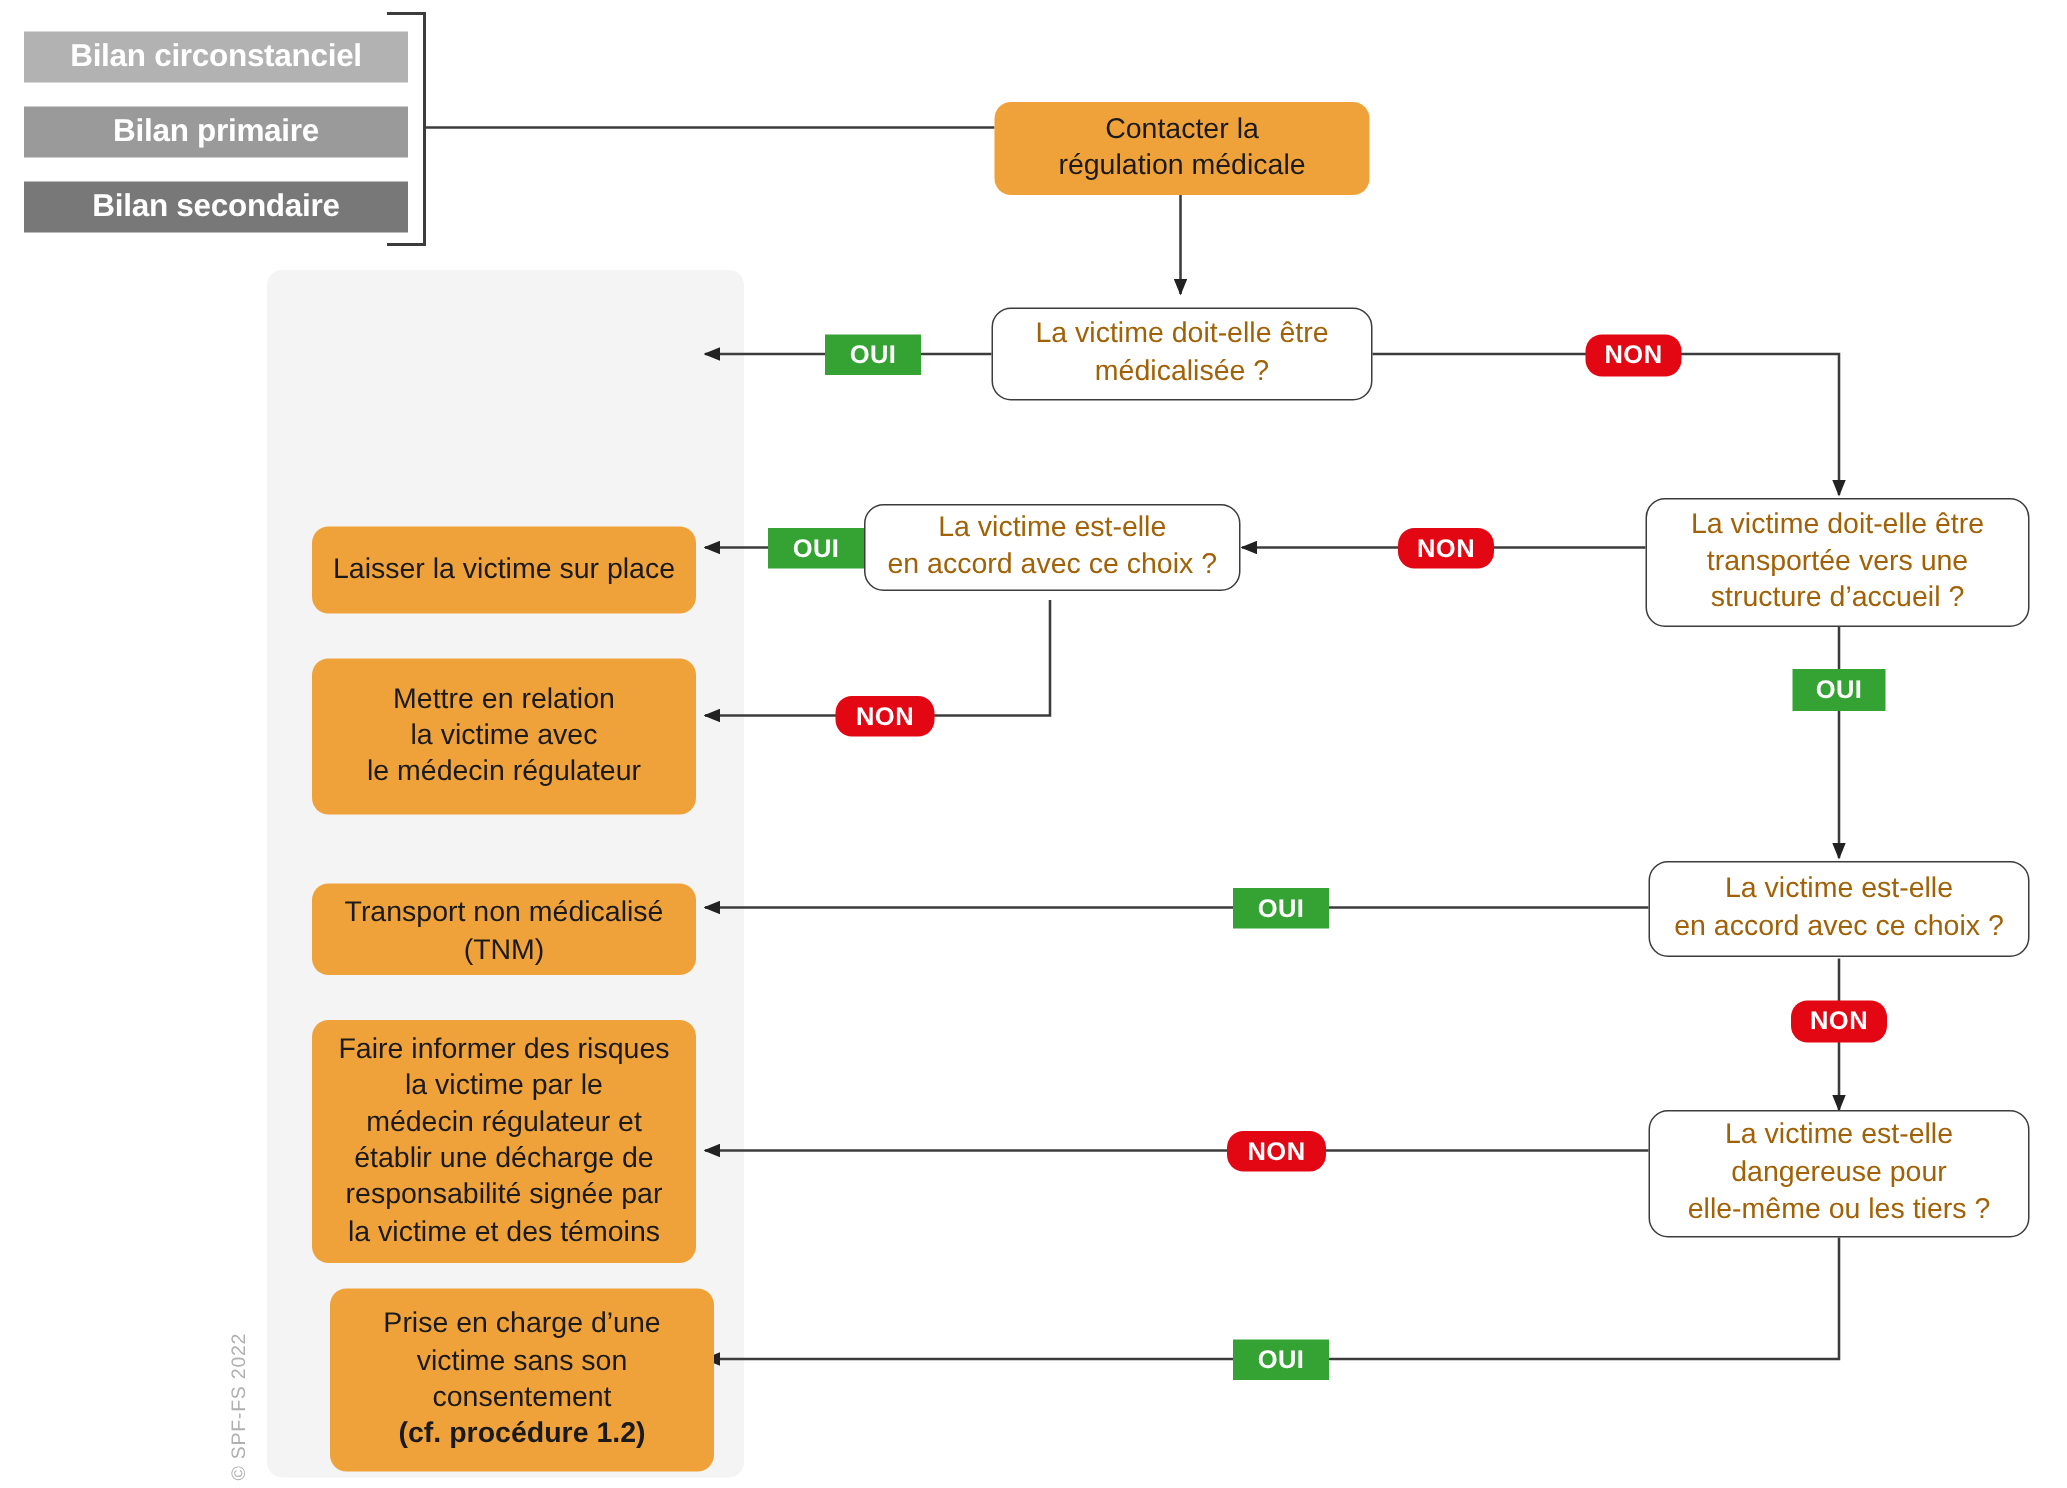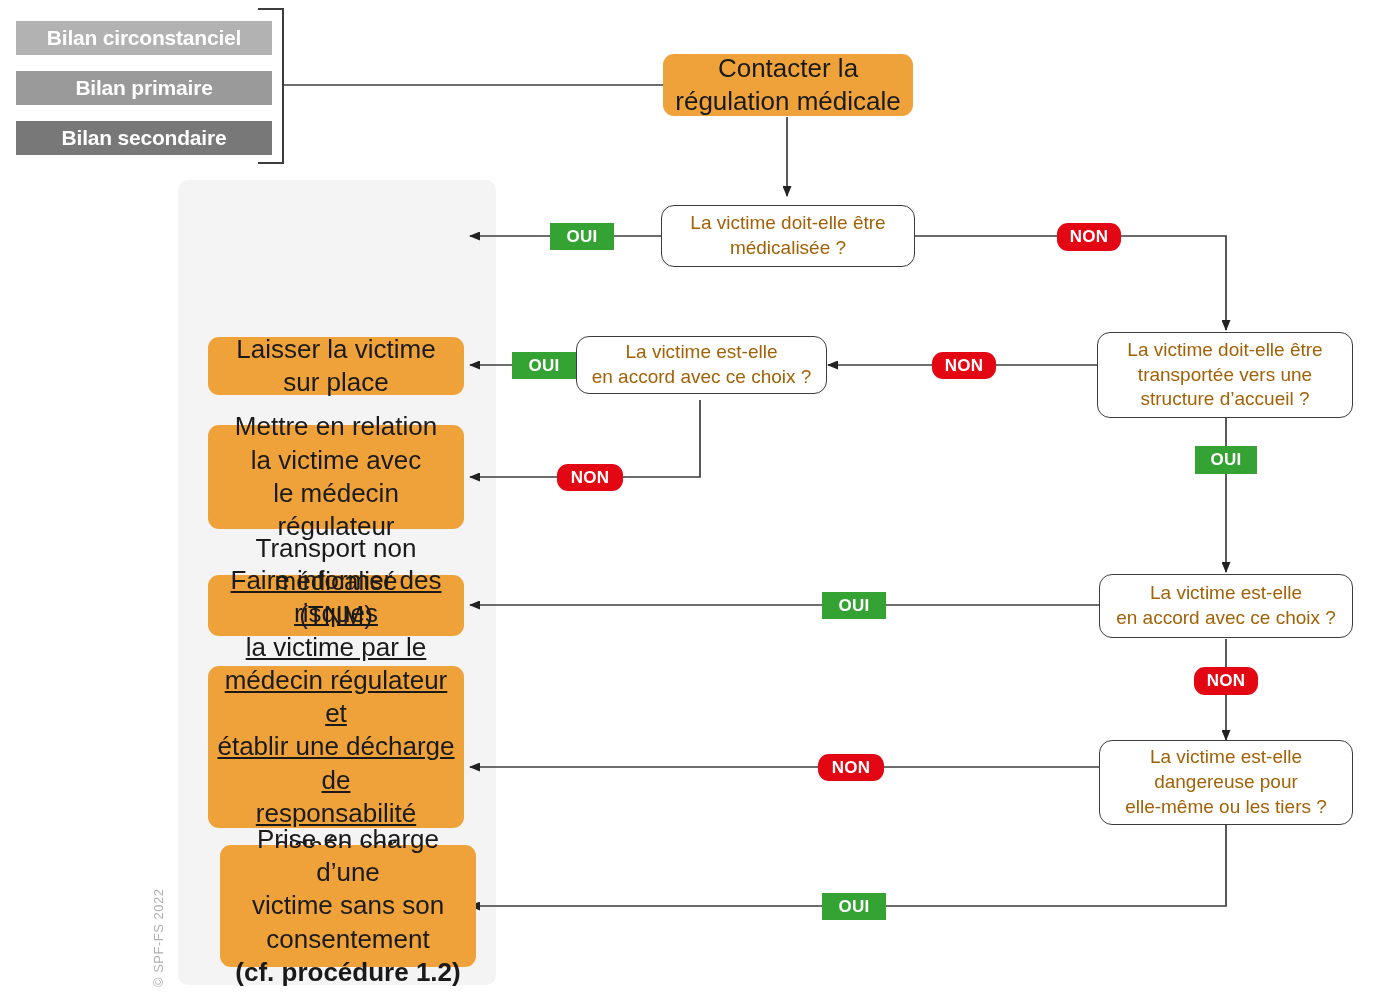--- a/index.html
+++ b/index.html
@@ -47,25 +47,26 @@
   
   .action-box {
     position: absolute;
     background: #f0a23a;
     border-radius: 11px;
     display: flex;
     align-items: center;
     justify-content: center;
     text-align: center;
     color: #1a1a1a;
-    font-size: 26px;
+    font-size: 19px;
     line-height: 1.28;
     box-sizing: border-box;
     padding: 4px 8px;
     white-space: pre-line;
+    margin-top: 14px;
   }
   .action-box.top {
     background: #f0a23a;
   }
   
   .decision-box {
     position: absolute;
     background: #ffffff;
     border: 1.4px solid #3c3c3c;
     border-radius: 13px;
@@ -210,21 +211,21 @@
     <span>Mettre en relation
 la victime avec
 le médecin régulateur</span>
   </div>
 
   <div class="action-box" style="left:208px; top:575px; width:256px; height:61px;align-items:flex-end;">
     <span>Transport non médicalisé
 (TNM)</span>
   </div>
 
-  <div class="action-box" style="left:208px; top:666px; width:256px; height:162px;text-decoration:underline;">
+  <div class="action-box" style="left:208px; top:666px; width:256px; height:162px;">
     <span>Faire informer des risques
 la victime par le
 médecin régulateur et
 établir une décharge de
 responsabilité signée par
 la victime et des témoins</span>
   </div>
 
   <div class="action-box" style="left:220px; top:845px; width:256px; height:122px; flex-direction:column;">
     <span>Prise en charge d’une

